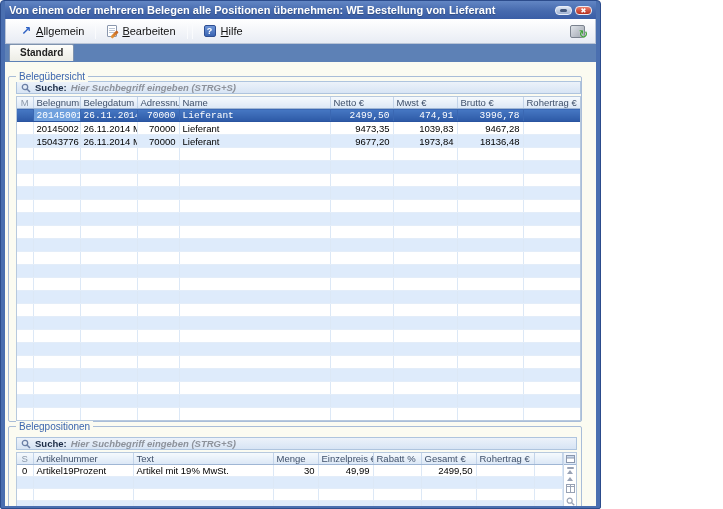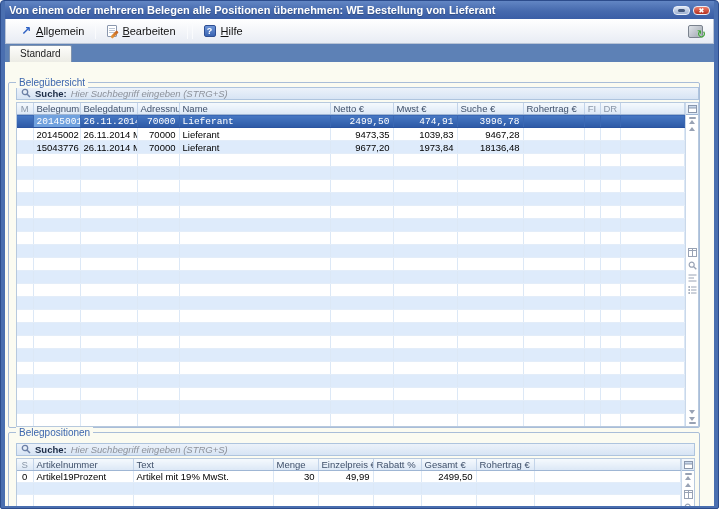--- a/index.html
+++ b/index.html
@@ -1,18 +1,18 @@
 <!DOCTYPE html>
 <html><head>
 <meta charset="utf-8">
 <style>
   * { box-sizing: border-box; margin: 0; padding: 0; }
   body { background:#fff; font-family:"Liberation Sans","DejaVu Sans",sans-serif; }
 
-  .window { position:relative; width:719px; height:509px; background:#4A6FB0;
+  .window { position:relative; width:601px; height:509px; background:#4A6FB0;
             border:1px solid #2C4C8C; border-radius:4px 4px 2px 2px;
             padding:0 4px 4px 4px; overflow:hidden; }
 
   
   .titlebar { height:18px; display:flex; align-items:center;
               background:linear-gradient(180deg,#6286C4 0%,#466AAE 55%,#3A5EA6 100%);
               padding:0 4px; }
   .titlebar .title { color:#fff; font-size:11px; font-weight:bold; white-space:nowrap;
                      text-shadow:0 1px 1px rgba(0,0,0,.25); flex:1; }
   .winbtns { display:flex; gap:3px; align-items:center; }
@@ -45,40 +45,40 @@
              background:linear-gradient(180deg,#6E95D8,#3A64B2); color:#fff; font-weight:bold;
              font-size:9px; display:flex; align-items:center; justify-content:center; }
   .mb-spacer { flex:1; }
   .refreshicon { position:relative; width:15px; height:13px; margin-right:4px;
                  background:linear-gradient(135deg,#DFE3E9,#9FA6B0); border:1px solid #7A828E;
                  border-radius:2px; }
   .refreshicon::after { content:"↻"; position:absolute; right:-4px; bottom:-4px; color:#3FA03A;
                         font-size:11px; font-weight:bold; text-shadow:0 0 1px #fff; }
 
   
-  .tabstrip { height:18px; background:#5D81B6; display:flex; align-items:center; padding-left:4px; }
+  .tabstrip { height:18px; background:#5D81B6; display:flex; align-items:flex-start; padding-left:4px;font-weight:bold; }
   .tab { height:17px; background:linear-gradient(180deg,#FDFDFB,#ECECE5); border:1px solid #7F93AE;
          border-bottom:none; border-radius:2px 2px 0 0; padding:0 10px; font-size:10px;
          line-height:16px; color:#222; }
 
   
   .page { height:444px; background:#FBFBF1; padding:2px 14px 0 3px; overflow:hidden; }
 
   .group { position:relative; border:1px solid #A9BDD8; border-radius:2px; }
-  .g1 { margin-top:18px; height:346px; padding:4px 0 2px 7px; }
+  .g1 { margin-top:12px; height:346px; padding:4px 0 2px 7px; }
   .g2 { margin-top:4px; height:86px; padding:10px 4px 2px 7px; }
   .gcap { position:absolute; top:-6px; left:7px; background:#FBFBF1; padding:0 3px;
           color:#3C66AE; font-size:10px; line-height:11px; white-space:nowrap; }
 
   
-  .searchbar { height:13px; display:flex; align-items:flex-start; gap:4px; padding:0 4px;
+  .searchbar { height:13px; display:flex; align-items:flex-end; gap:4px; padding:0 4px;
                background:linear-gradient(180deg,#ECF2FA,#D7E4F4); border:1px solid #AEC4DE;
                margin-bottom:2px; font-size:9.5px; overflow:hidden; }
   .searchbar b { color:#1B2B45; }
-  .searchbar i { color:#8D929B; }
+  .searchbar i { color:#8D929B;font-weight:bold; }
 
   
   .grid { display:flex; border:1px solid #B7C9DE; background:#fff; overflow:hidden; }
   .g1 .grid { height:325px; }
   .g2 .grid { height:60px; }
   table { table-layout:fixed; border-collapse:collapse; width:100%; flex:1; align-self:flex-start; }
   th { background:linear-gradient(180deg,#F5F9FD,#DCE8F6); border-right:1px solid #C3D4E9;
        border-bottom:1px solid #9FB6D4; color:#3F506A; font-weight:normal; font-size:9.5px;
        height:11px; padding:0 3px; white-space:nowrap; overflow:hidden; }
   td { font-size:9.5px; height:13px; padding:0 3px; white-space:nowrap; overflow:hidden;
@@ -179,21 +179,21 @@
             </colgroup>
             <thead>
               <tr>
                 <th class="a-c">M</th>
                 <th class="a-r">Belegnumme</th>
                 <th class="a-l">Belegdatum</th>
                 <th class="a-r">Adressnumm</th>
                 <th class="a-l">Name</th>
                 <th class="a-r">Netto €</th>
                 <th class="a-r">Mwst €</th>
-                <th class="a-r">Suche €</th>
+                <th class="a-r">Brutto €</th>
                 <th class="a-r">Rohertrag €</th>
                 <th class="a-c">FI</th>
                 <th class="a-c">DR</th>
                 <th class="a-l"></th>
               </tr>
             </thead>
             <tbody>
               <tr class="sel">
                 <td class="a-c"></td>
                 <td class="a-r focus">20145001</td>

